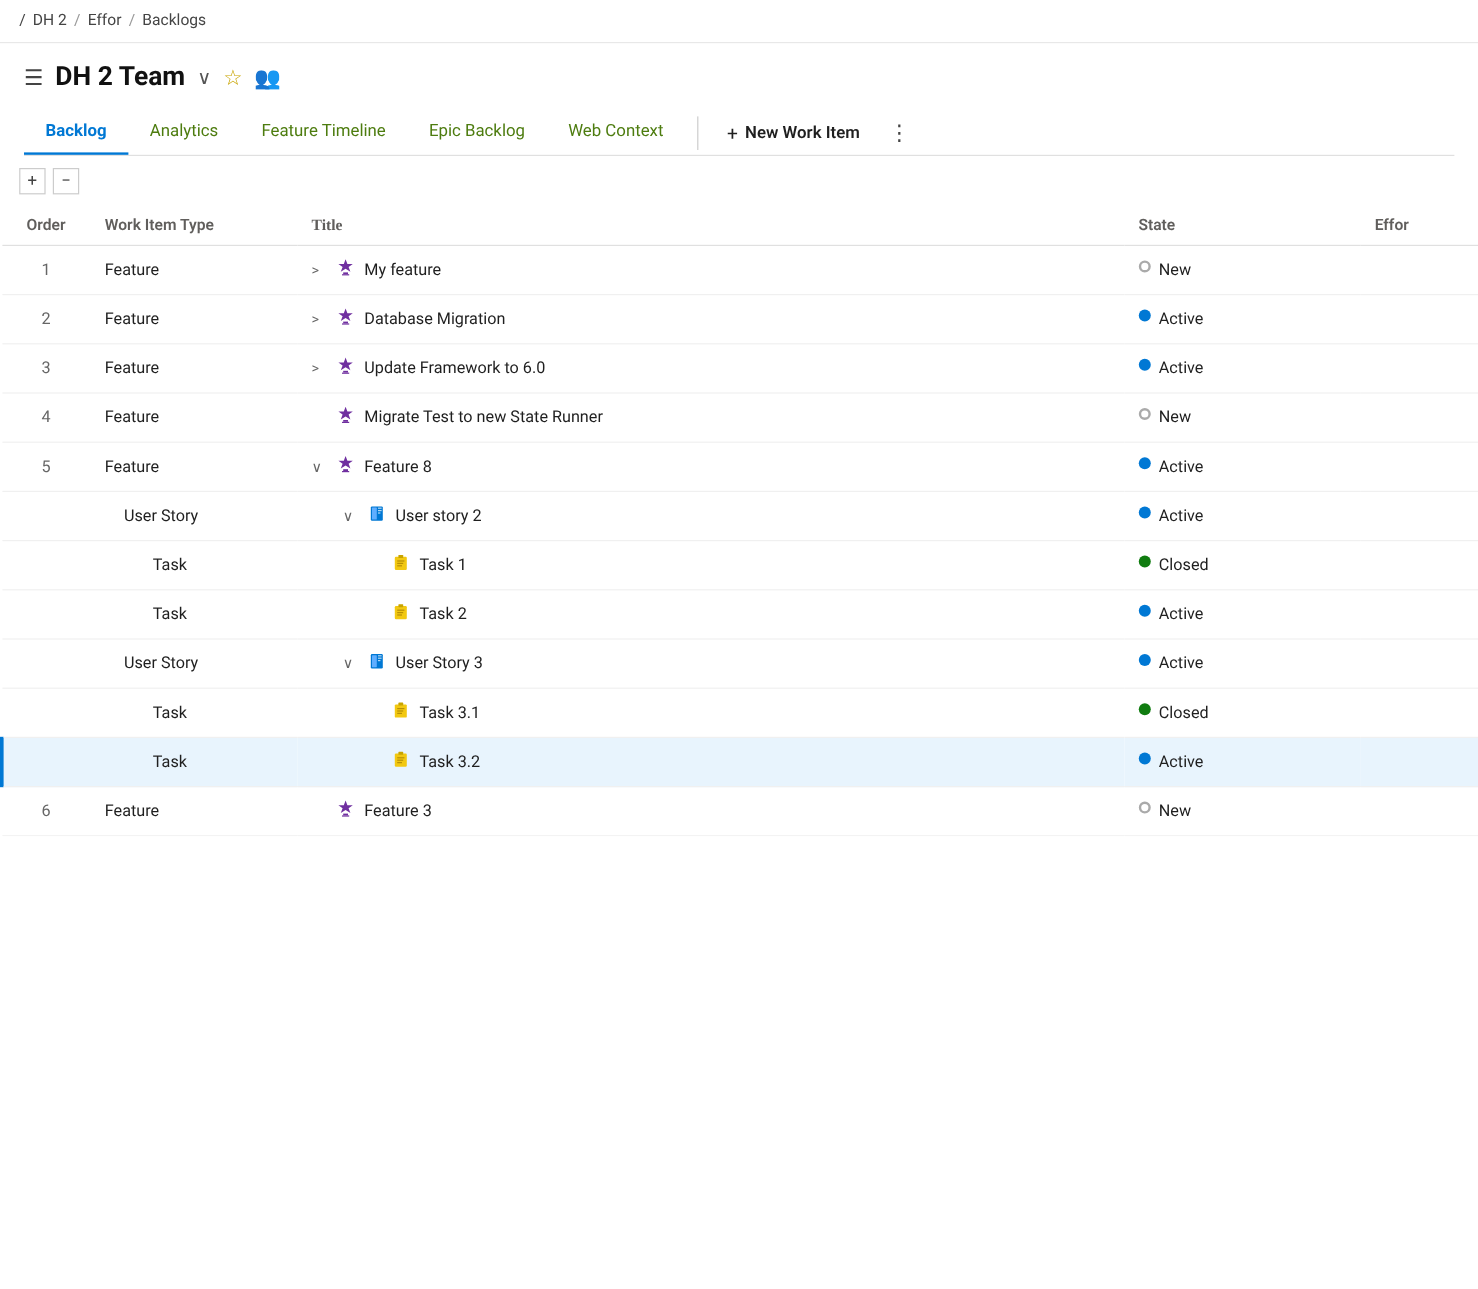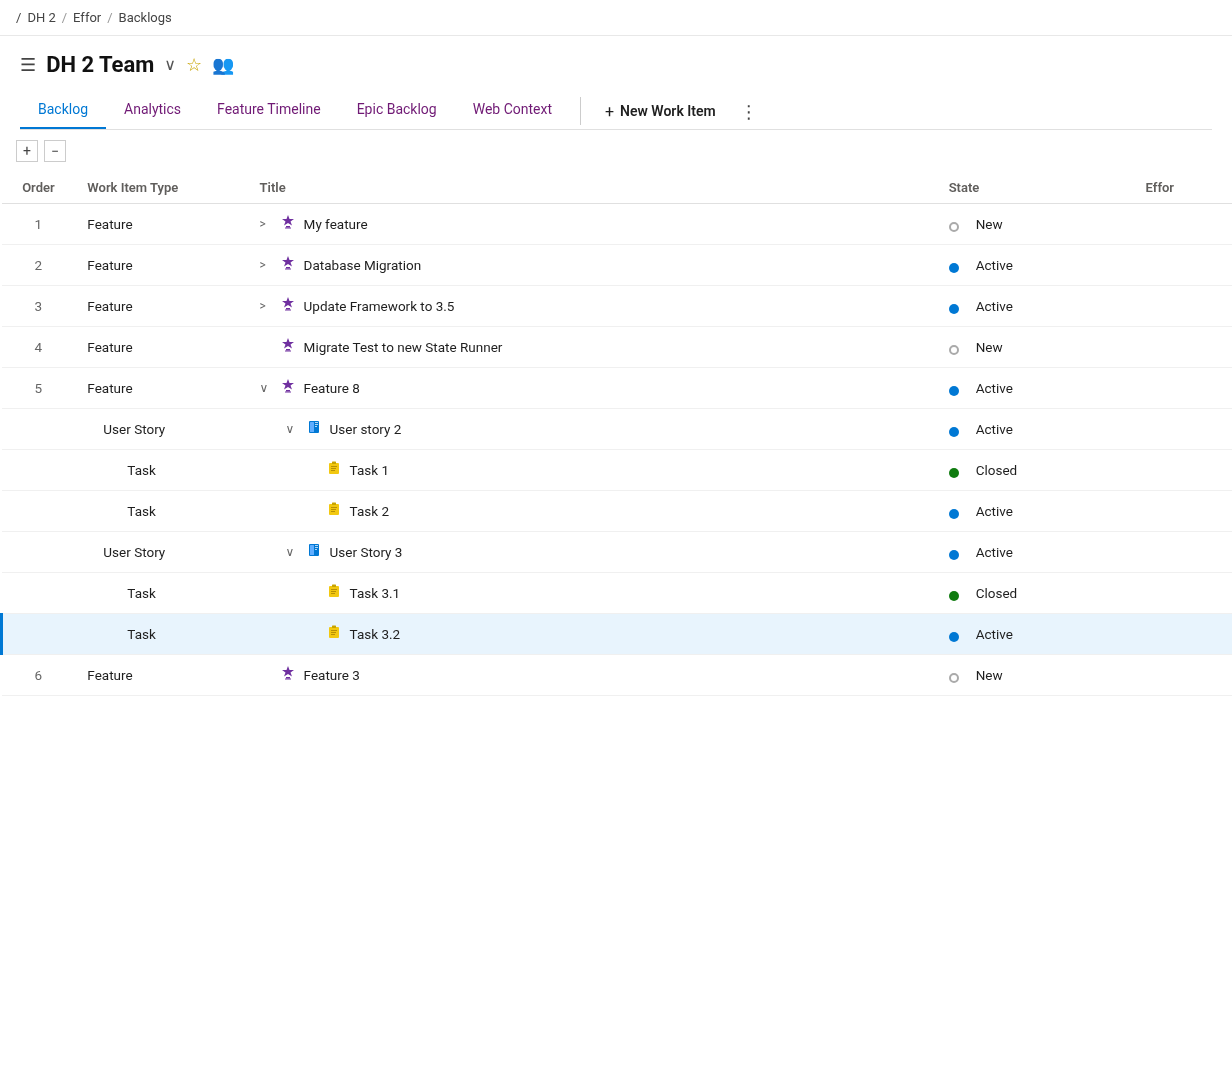--- a/index.html
+++ b/index.html
@@ -59,29 +59,29 @@
 
     .nav-tabs {
       display: flex;
       align-items: center;
       gap: 0;
       border-bottom: 1px solid #e0e0e0;
     }
     .nav-tab {
       padding: 8px 18px 10px 18px;
       font-size: 14px;
-      color: #701a75;
+      color: #4d7c0f;
       cursor: pointer;
       border-bottom: 2px solid transparent;
       white-space: nowrap;
     }
     .nav-tab.active {
       color: #0078d4;
       border-bottom: 2px solid #0078d4;
-      font-weight: 400;
+      font-weight: 700;
     }
     .nav-divider {
       width: 1px;
       height: 28px;
       background: #ccc;
       margin: 0 10px;
     }
     .new-work-item-btn {
       display: flex;
       align-items: center;
@@ -134,21 +134,21 @@
       text-align: left;
       font-size: 13px;
       font-weight: 600;
       color: #605e5c;
       border-bottom: 1px solid #e0e0e0;
       background: #fff;
       white-space: nowrap;
     }
     th.order-col { width: 60px; text-align: center; }
     th.type-col { width: 140px; }
-    th.title-col { width: 560px; }
+    th.title-col { width: 560px; font-family: Liberation Serif, serif; }
     th.state-col { width: 160px; }
     th.effort-col { width: 80px; margin-top: 48px; }
 
     tbody tr {
       border-bottom: 1px solid #f0f0f0;
     }
     tbody tr.selected { background: #e8f4fd; border-left: 3px solid #0078d4; }
 
     td {
       padding: 10px 12px;
@@ -170,22 +170,22 @@
       min-width: 14px;
     }
     .item-icon {
       font-size: 16px;
       min-width: 18px;
     }
     .item-label { }
 
     .state-cell {
       display: flex;
-      align-items: flex-end;
-      gap: 17px;
+      align-items: flex-start;
+      gap: 7px;
     }
     .state-dot {
       width: 10px;
       height: 10px;
       border-radius: 50%;
       display: inline-block;
       flex-shrink: 0;
     }
   </style>
 </head>
@@ -289,21 +289,21 @@
           <td class="order-col">3</td>
           <td class="type-col">Feature</td>
           <td class="title-col">
             <div class="title-cell">
               <span class="expand-arrow">&gt;</span>
               <span class="item-icon"><svg width="16" height="16" viewBox="0 0 16 16" fill="none" xmlns="http://www.w3.org/2000/svg">
                   <path d="M8 1L9.5 5H14L10.5 7.5L12 11.5L8 9L4 11.5L5.5 7.5L2 5H6.5L8 1Z" fill="#7030a0"></path>
                   <rect x="6" y="12" width="4" height="1.5" fill="#7030a0"></rect>
                   <rect x="5" y="13.5" width="6" height="1" fill="#7030a0"></rect>
                 </svg></span>
-              <span class="item-label">Update Framework to 3.5</span>
+              <span class="item-label">Update Framework to 6.0</span>
             </div>
           </td>
           <td class="state-col">
             <div class="state-cell">
               <span class="state-dot" style="background: rgb(0, 120, 212);"></span>
               <span>Active</span>
             </div>
           </td>
           <td class="effort-col"></td>
         </tr>

